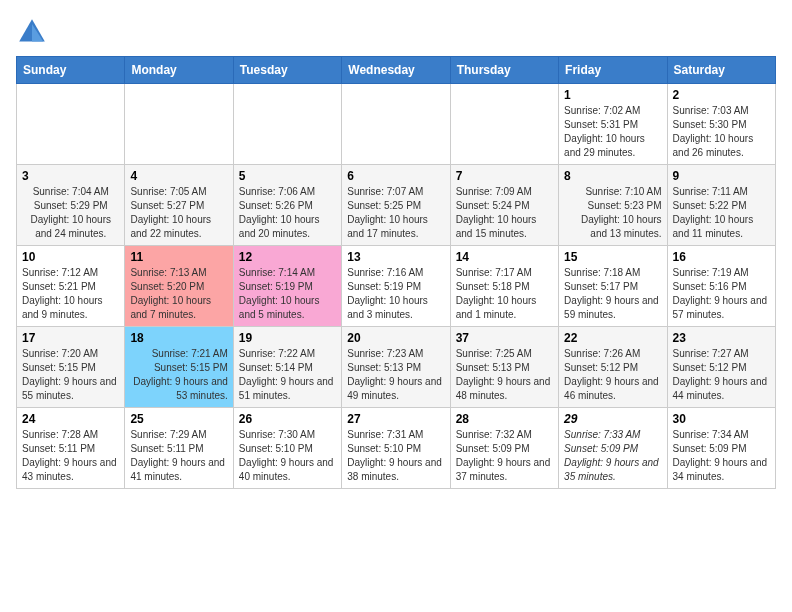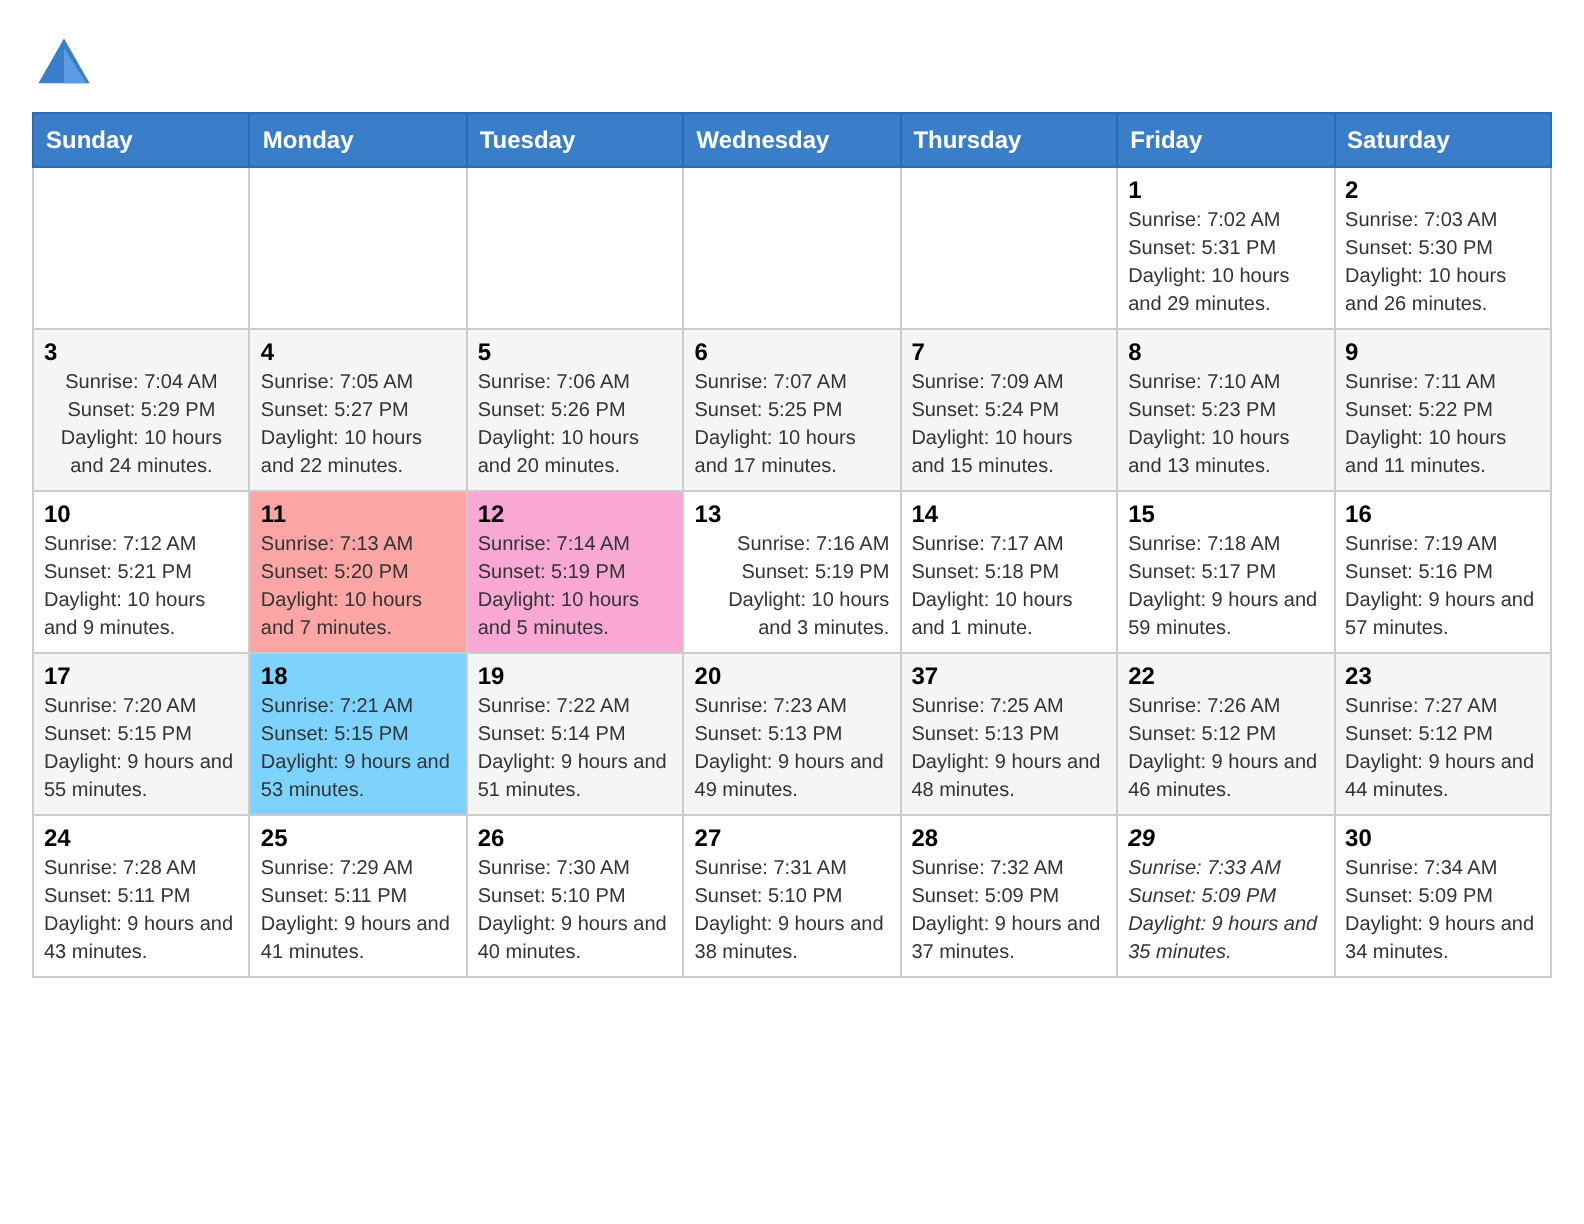--- a/index.html
+++ b/index.html
@@ -168,21 +168,21 @@
 Daylight: 10 hours and 17 minutes.</div>
         </td>
         <td style="background: rgb(245, 245, 245);">
           <span class="day-number">7</span>
           <div class="day-info" style="white-space: pre-line;">Sunrise: 7:09 AM
 Sunset: 5:24 PM
 Daylight: 10 hours and 15 minutes.</div>
         </td>
         <td style="background: rgb(245, 245, 245);">
           <span class="day-number">8</span>
-          <div class="day-info" style="white-space: pre-line;">Sunrise: 7:10 AM
+          <div class="day-info" style="white-space: pre-line; text-align: right;">Sunrise: 7:10 AM
 Sunset: 5:23 PM
 Daylight: 10 hours and 13 minutes.</div>
         </td>
         <td style="background: rgb(245, 245, 245);">
           <span class="day-number">9</span>
           <div class="day-info" style="white-space: pre-line;">Sunrise: 7:11 AM
 Sunset: 5:22 PM
 Daylight: 10 hours and 11 minutes.</div>
         </td>
       </tr>
@@ -200,21 +200,21 @@
 Daylight: 10 hours and 7 minutes.</div>
         </td>
         <td style="background: #f9a8d4; margin-top: 36px;">
           <span class="day-number">12</span>
           <div class="day-info" style="white-space: pre-line;">Sunrise: 7:14 AM
 Sunset: 5:19 PM
 Daylight: 10 hours and 5 minutes.</div>
         </td>
         <td style="background: rgb(255, 255, 255);">
           <span class="day-number">13</span>
-          <div class="day-info" style="white-space: pre-line; text-align: right;">Sunrise: 7:16 AM
+          <div class="day-info" style="white-space: pre-line;">Sunrise: 7:16 AM
 Sunset: 5:19 PM
 Daylight: 10 hours and 3 minutes.</div>
         </td>
         <td style="background: rgb(255, 255, 255);">
           <span class="day-number">14</span>
           <div class="day-info" style="white-space: pre-line;">Sunrise: 7:17 AM
 Sunset: 5:18 PM
 Daylight: 10 hours and 1 minute.</div>
         </td>
         <td style="background: rgb(255, 255, 255);">
@@ -232,21 +232,21 @@
       </tr>
       <tr>
         <td style="background: rgb(245, 245, 245);">
           <span class="day-number">17</span>
           <div class="day-info" style="white-space: pre-line;">Sunrise: 7:20 AM
 Sunset: 5:15 PM
 Daylight: 9 hours and 55 minutes.</div>
         </td>
         <td style="background: #7dd3fc;">
           <span class="day-number">18</span>
-          <div class="day-info" style="white-space: pre-line;">Sunrise: 7:21 AM
+          <div class="day-info" style="white-space: pre-line; text-align: right;">Sunrise: 7:21 AM
 Sunset: 5:15 PM
 Daylight: 9 hours and 53 minutes.</div>
         </td>
         <td style="background: rgb(245, 245, 245); margin-left: 16px;">
           <span class="day-number">19</span>
           <div class="day-info" style="white-space: pre-line;">Sunrise: 7:22 AM
 Sunset: 5:14 PM
 Daylight: 9 hours and 51 minutes.</div>
         </td>
         <td style="background: rgb(245, 245, 245);">

